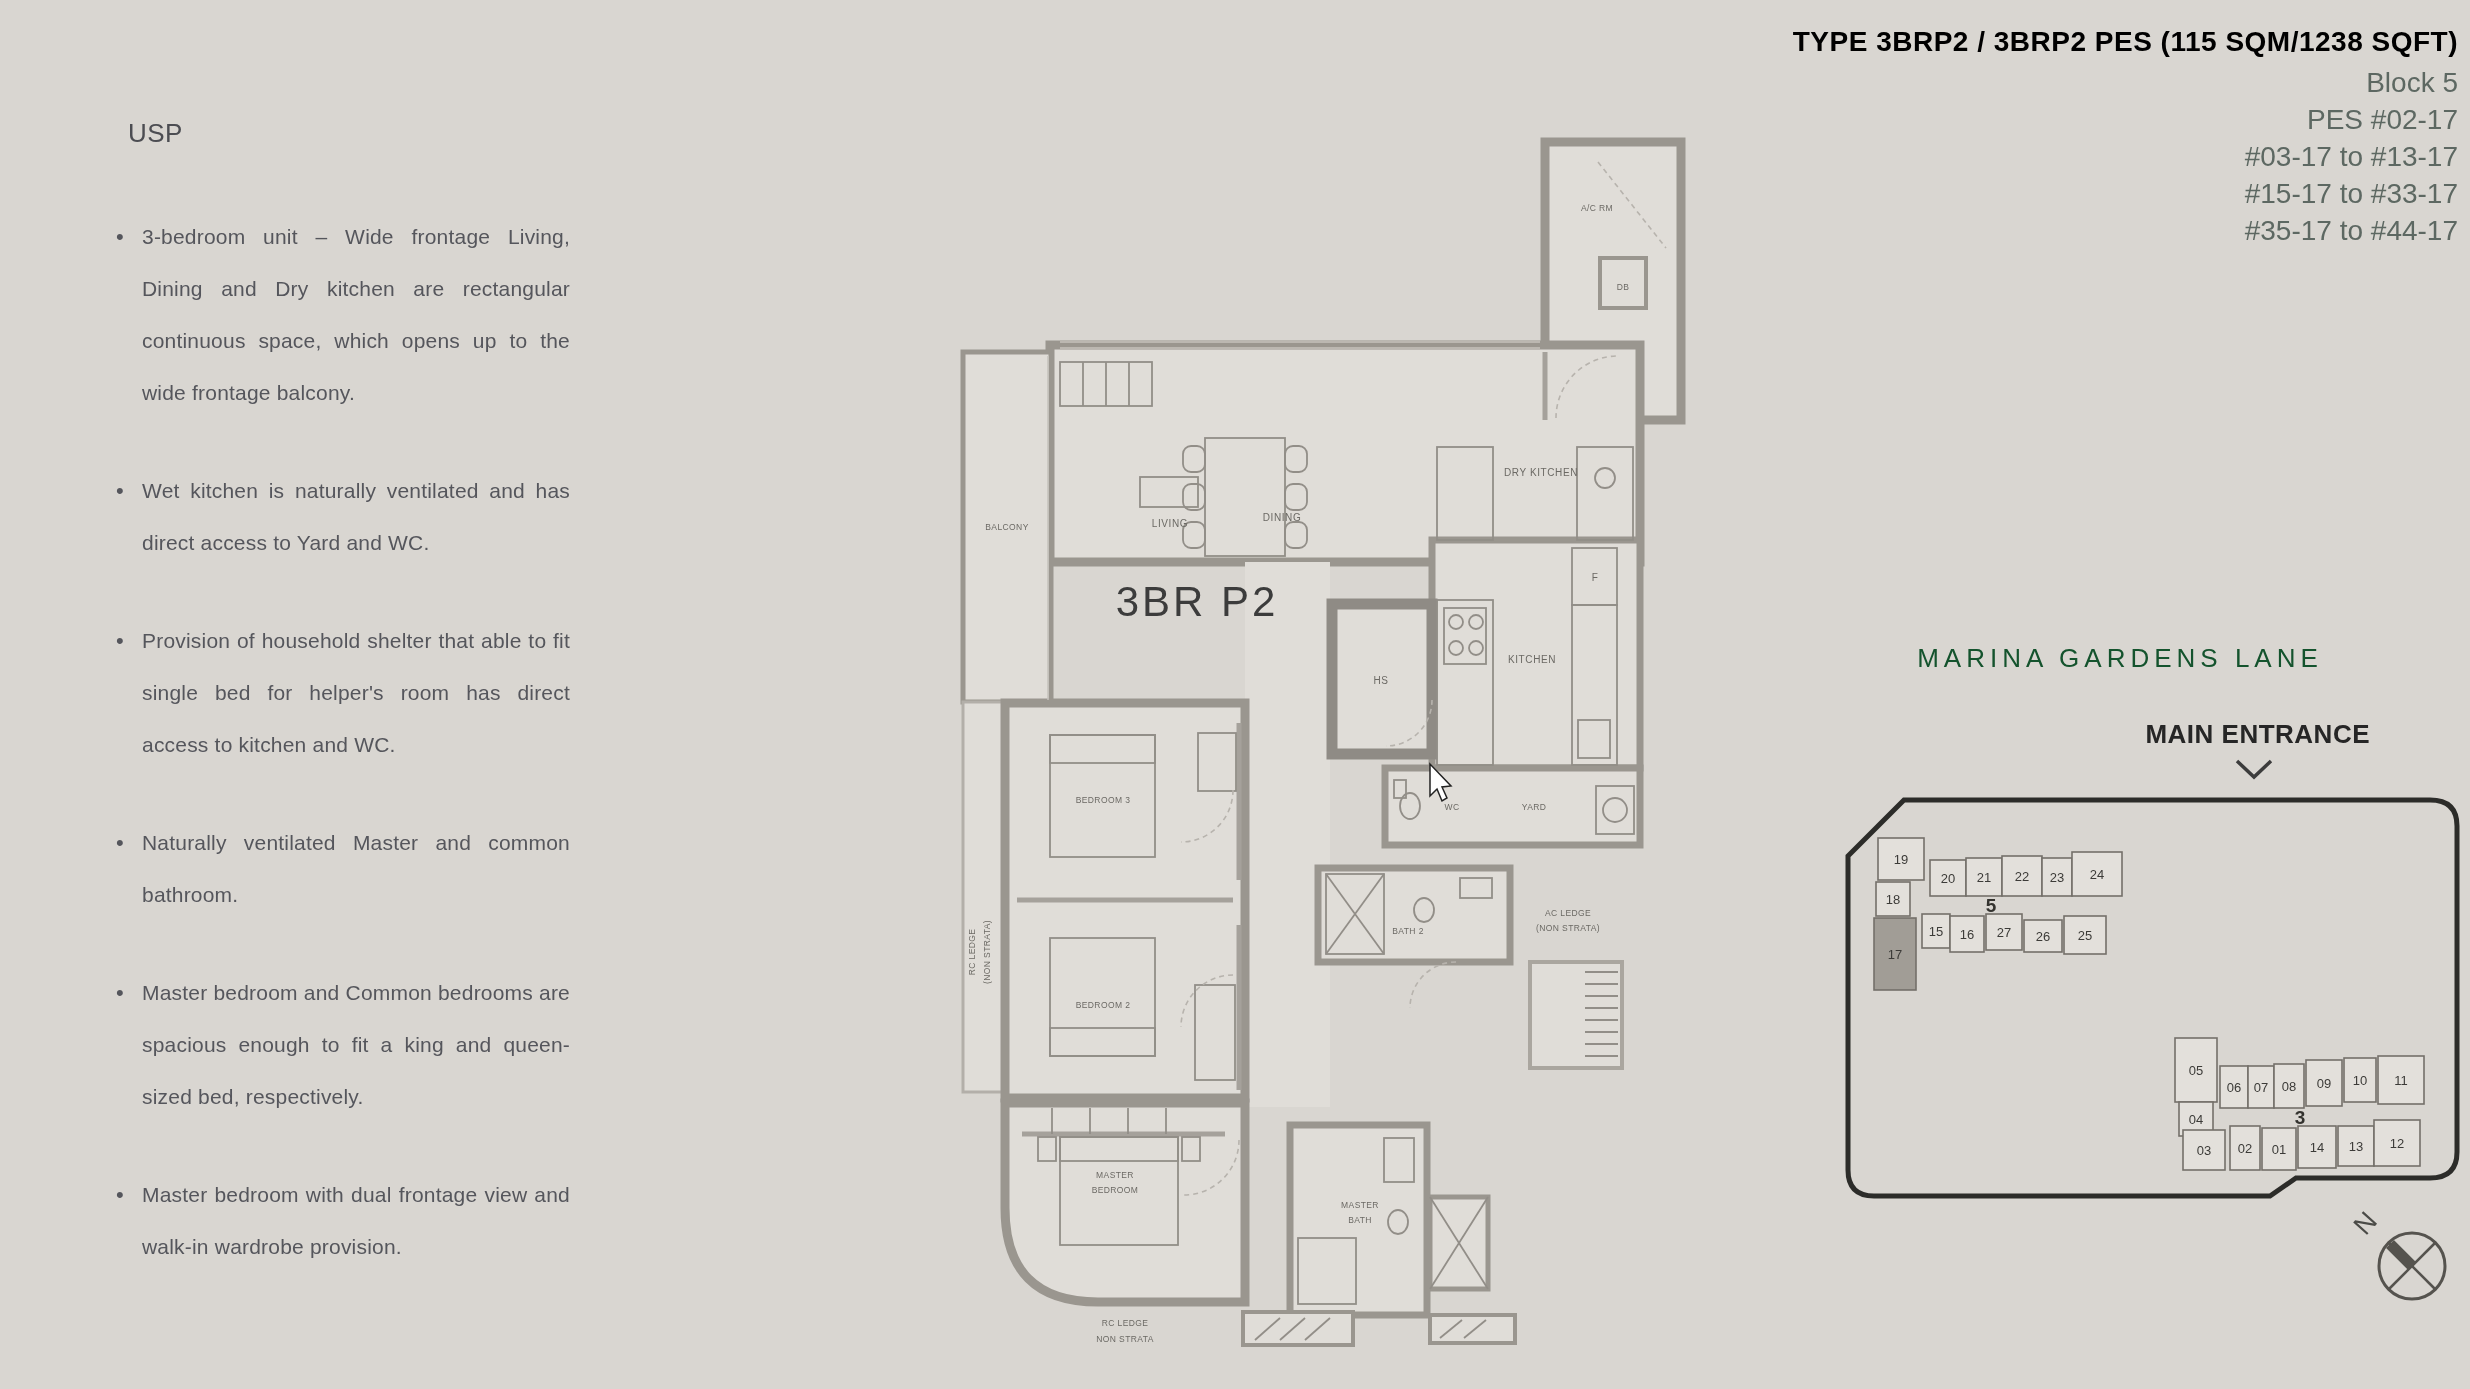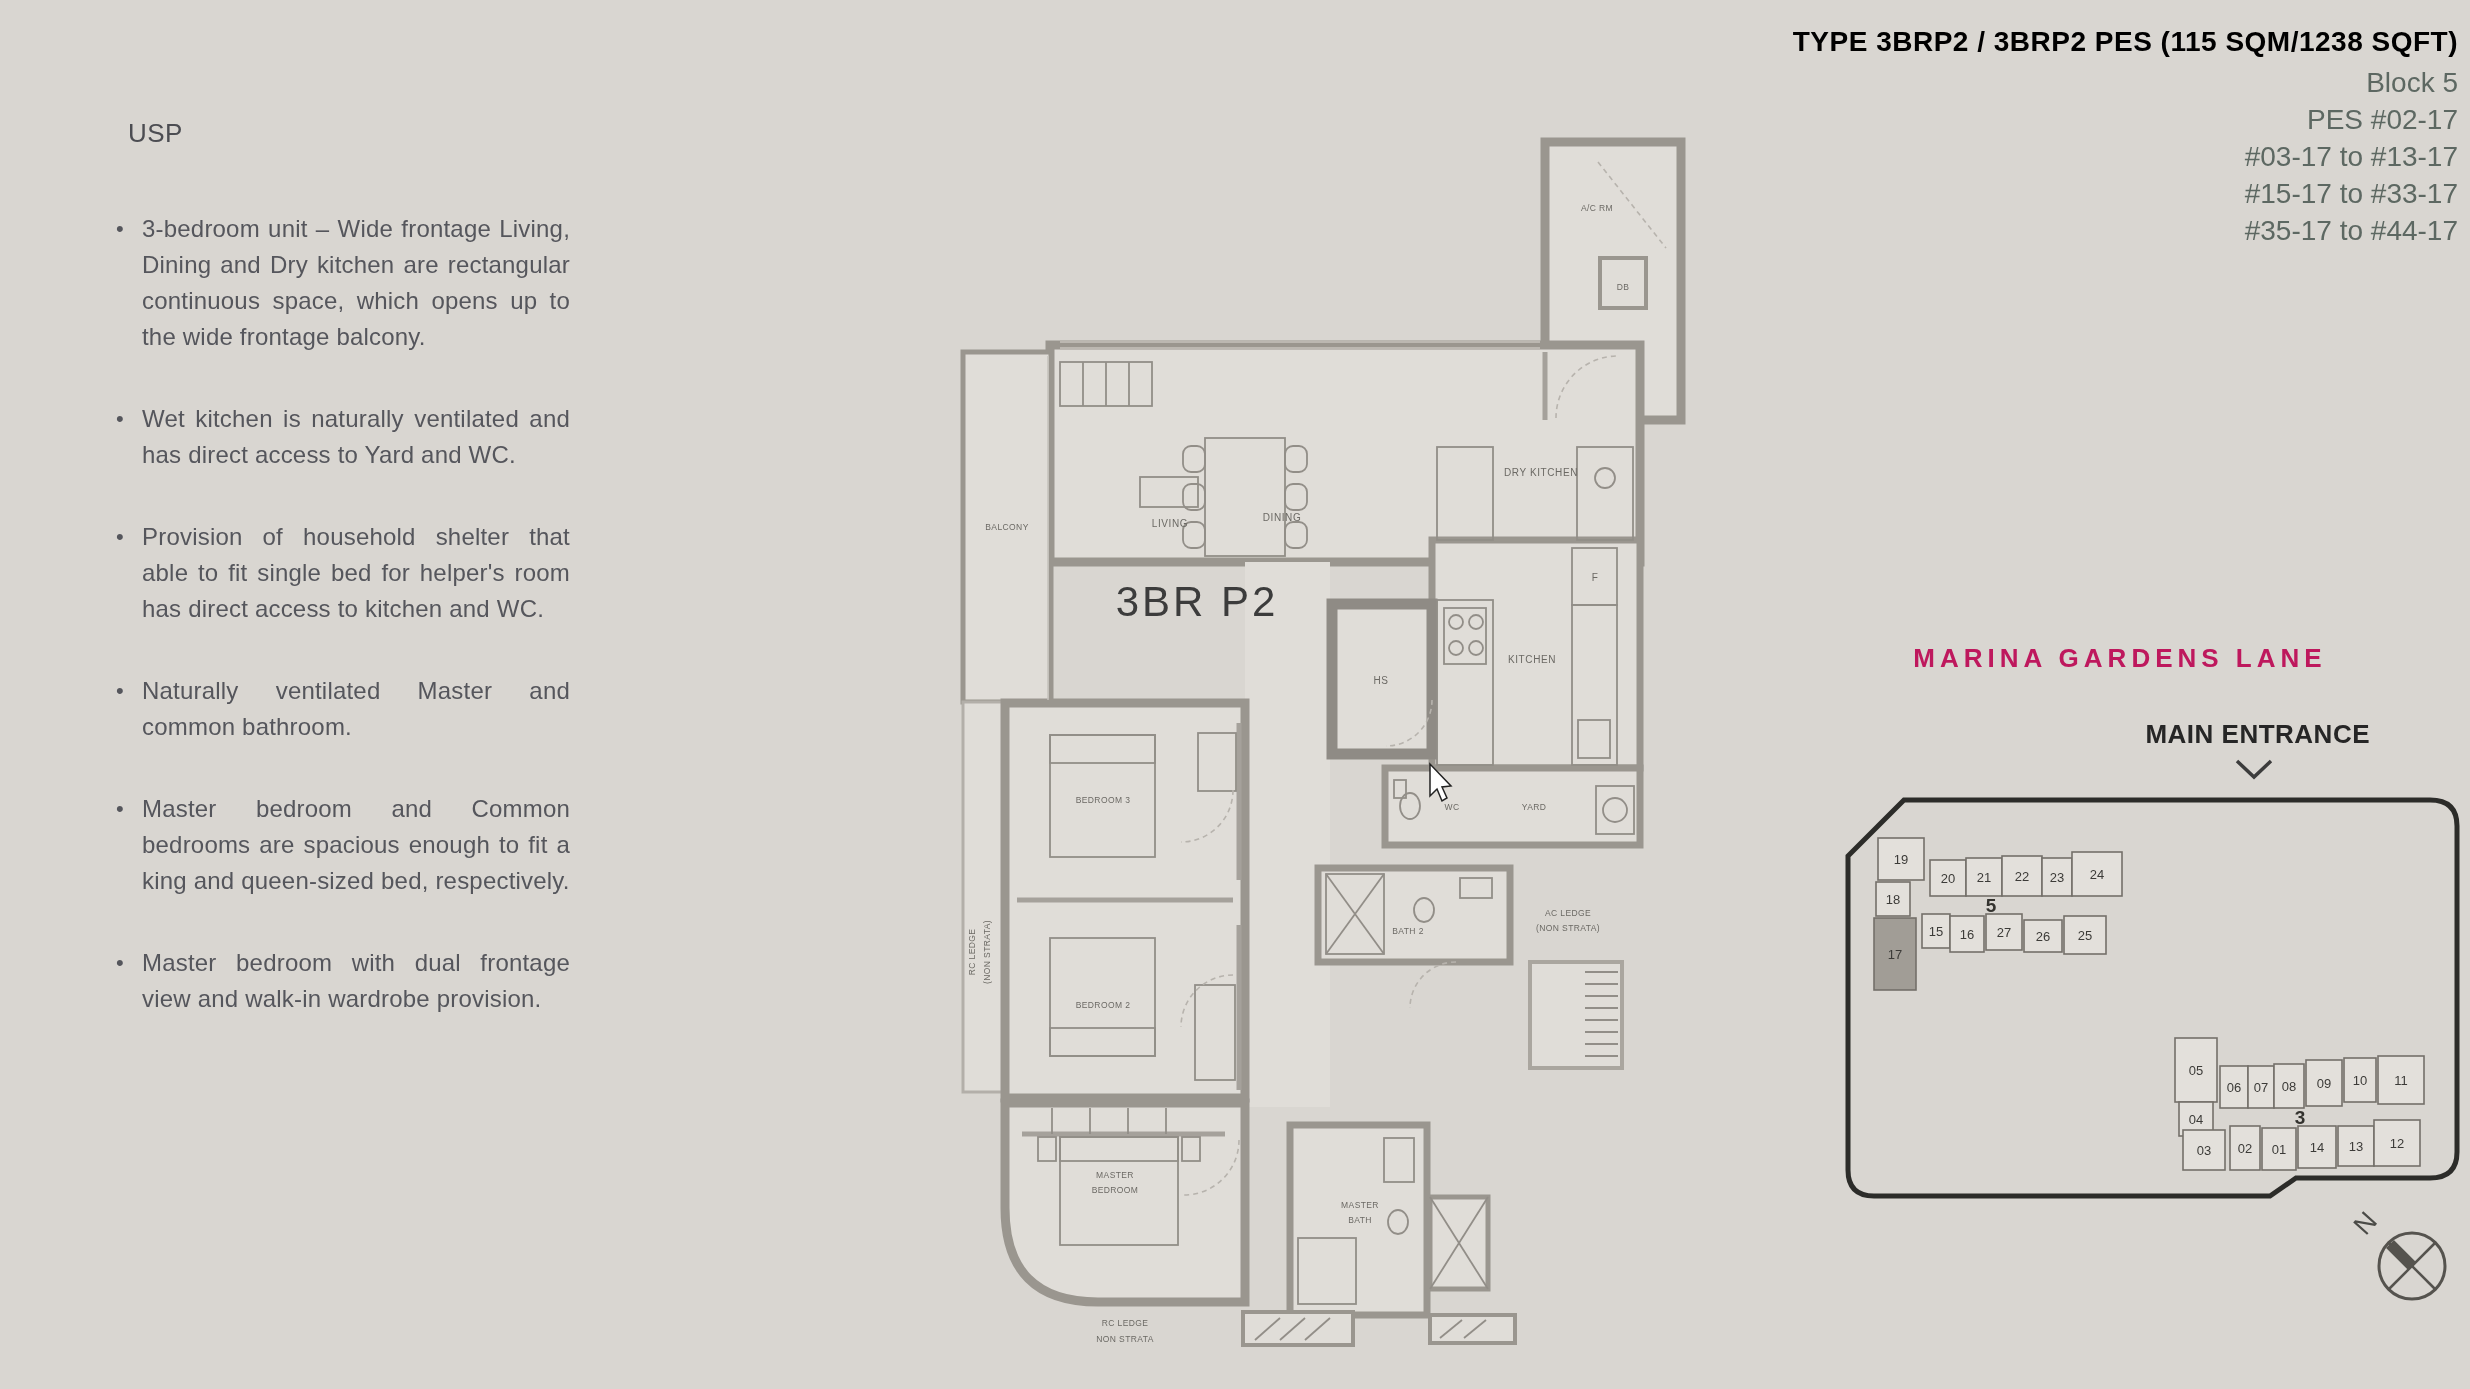--- a/index.html
+++ b/index.html
@@ -7,31 +7,31 @@
     width:2470px;height:1389px;position:relative;overflow:hidden;
     background:#d9d6d1;
     font-family:"Liberation Sans", sans-serif;
   }
   
   .usp{position:absolute;left:112px;top:118px;width:458px;color:#55565c;}
   .usp-heading{font-size:26px;letter-spacing:.5px;color:#4c4d52;margin:0 0 62px 16px;font-weight:normal;}
   .usp-list{list-style:none;margin:0;padding:0;}
   .usp-list li{
     position:relative;padding-left:30px;margin-bottom:46px;
-    font-size:24px;line-height:36px;text-align:justify;letter-spacing:.2px;
+    font-size:21px;line-height:52px;text-align:justify;letter-spacing:.2px;
   }
   .usp-list li::before{content:"•";position:absolute;left:4px;top:0;font-size:22px;color:#55565c;}
   
   .hdr{position:absolute;top:26px;right:12px;text-align:right;}
   .hdr-title{font-size:48px;font-weight:bold;letter-spacing:7px;color:#48544e;margin:0 0 40px 0;}
   .hdr-type{font-size:28px;font-weight:bold;letter-spacing:.5px;color:#000000;margin:0 0 6px 0;}
   .hdr-line{font-size:28px;line-height:37px;color:#5d6862;}
   
   .street{position:absolute;left:1900px;top:643px;width:440px;text-align:center;
-          font-size:26px;font-weight:bold;letter-spacing:5px;color:#be185d;}
+          font-size:26px;font-weight:normal;letter-spacing:5px;color:#14532d;}
   .entrance{position:absolute;left:2050px;top:719px;width:320px;text-align:right;
           font-size:26px;font-weight:bold;letter-spacing:.5px;color:#262626;}
   
   svg.overlay{position:absolute;left:0;top:0;}
   svg text{font-family:"Liberation Sans", sans-serif;fill:#6b6964;}
   .room-label{font-size:10px;letter-spacing:.6px;}
   .room-label-sm{font-size:8.5px;letter-spacing:.4px;}
   .unit-big{font-size:42px;letter-spacing:3px;fill:#3c3c3c;}
   .unit-num{font-size:13px;fill:#3c3b38;}
   .blk-num{font-size:19px;font-weight:bold;fill:#34332f;}

